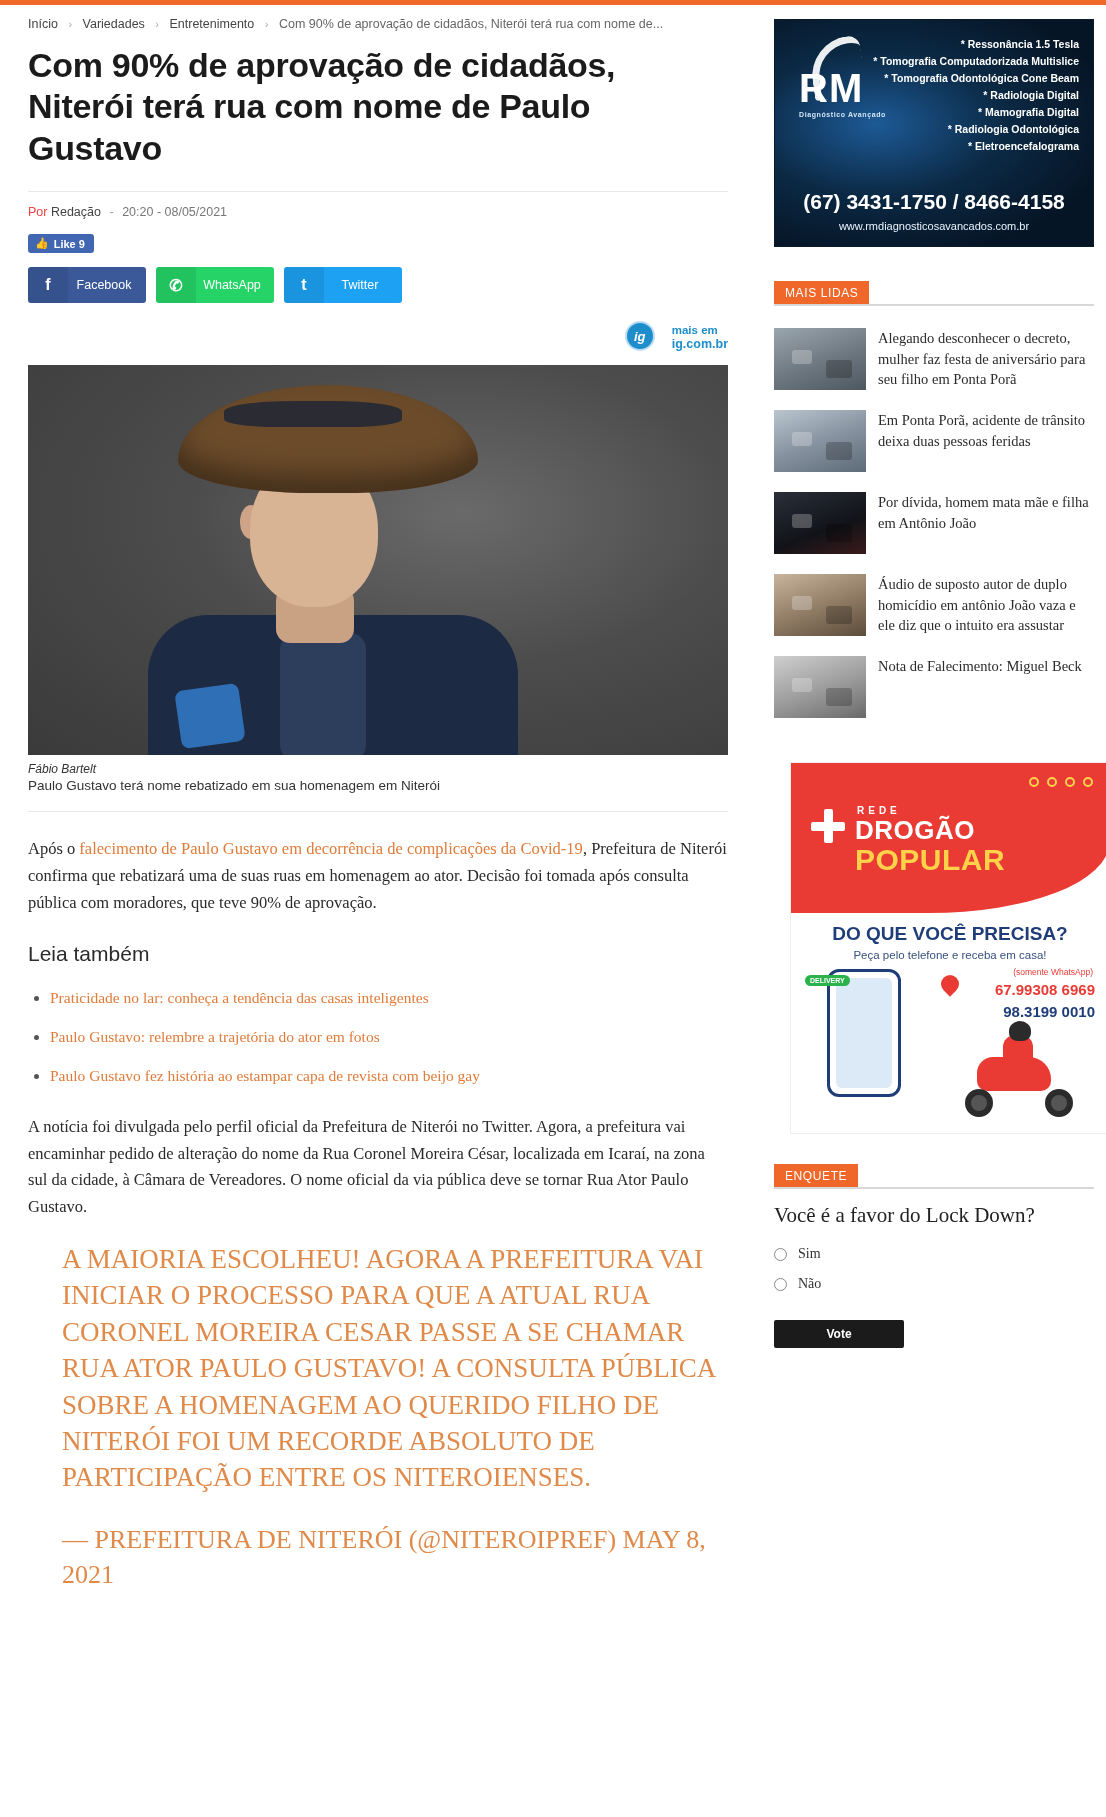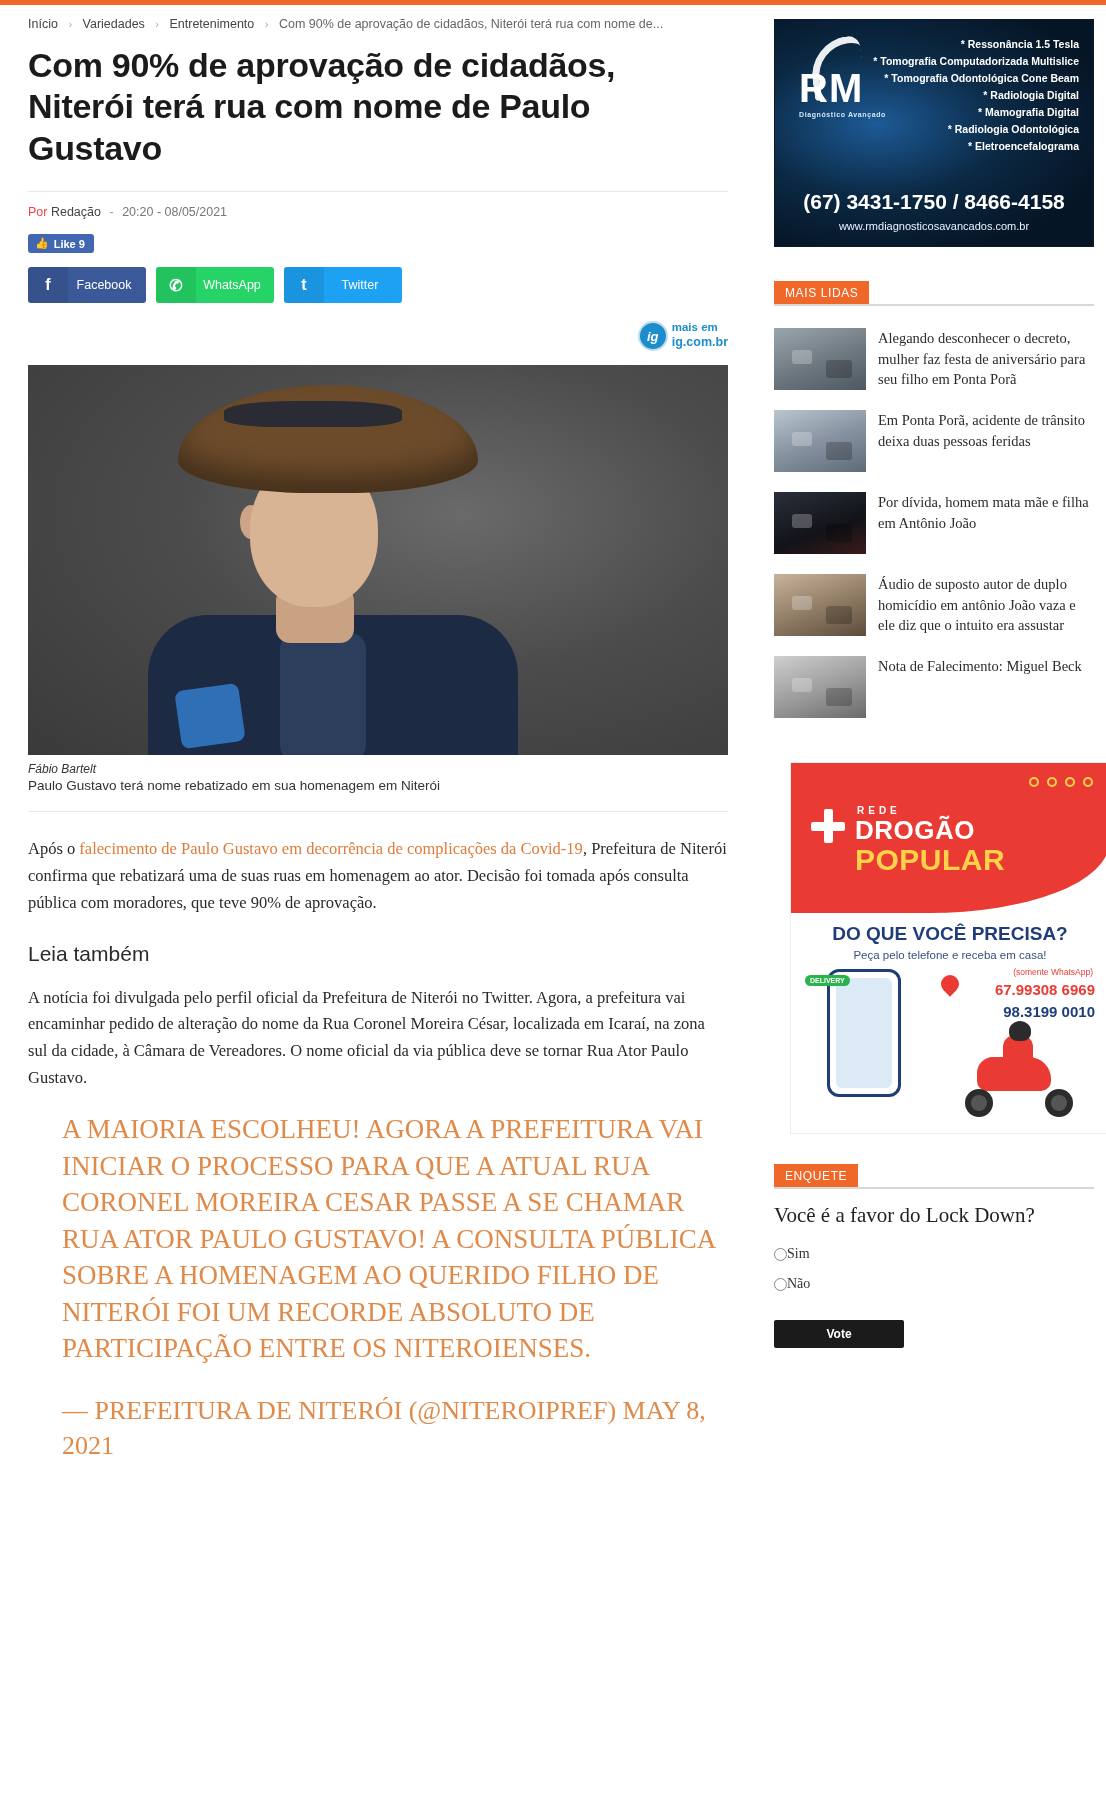--- a/index.html
+++ b/index.html
@@ -103,22 +103,22 @@
   }
   .share-btn .lbl { flex: 1; text-align: center; padding-right: 6px; }
   .sb-facebook { background: #3b5998; }
   .sb-whatsapp { background: #25d366; }
   .sb-twitter { background: #1da1f2; }
 
   
   .mais-em {
     display: flex;
     justify-content: flex-end;
-    align-items: flex-start;
-    gap: 4px;
+    align-items: flex-end;
+    gap: 17px;
     margin: -10px 0 14px 0;
   }
   .mais-em .ig-circle {
     width: 30px; height: 30px;
     border-radius: 50%;
     background: #1d8ecb;
     color: #fff;
     display: flex; align-items: center; justify-content: center;
     font-size: 13px; font-style: italic; font-weight: bold;
     border: 2px solid #bcdcee;
@@ -397,21 +397,21 @@
     border-radius: 140px 0 0 0 / 60px 0 0 0;
     z-index: -1;
   }
 
   .enquete-q {
     font-family: "Liberation Serif", serif;
     font-size: 21px;
     color: #222;
     margin: 14px 0 18px 0;
   }
-  .opt { display: flex; align-items: center; gap: 0; margin-bottom: 14px; }
+  .opt { display: flex; align-items: center; gap: 11px; margin-bottom: 14px; }
   .opt .radio {
     width: 13px; height: 13px; border: 1px solid #888; border-radius: 50%;
     background: #fff; display: block;
   }
   .opt .lbl { font-family: "Liberation Serif", serif; font-size: 14px; color: #333; }
   .vote-btn {
     margin-top: 14px;
     width: 130px; height: 28px;
     background: #1b1b1b; color: #fff;
     font-size: 12px; font-weight: bold;
@@ -491,20 +491,25 @@
         <div class="credit">Fábio Bartelt</div>
         <div class="caption">Paulo Gustavo terá nome rebatizado em sua homenagem em Niterói</div>
       </div>
 
       <div class="body-text">
         <p>
           <span>Após o </span><a href="#">falecimento de Paulo Gustavo em decorrência de complicações da Covid-19</a><span>, Prefeitura de Niterói confirma que rebatizará uma de suas ruas em homenagem ao ator. Decisão foi tomada após consulta pública com moradores, que teve 90% de aprovação.</span>
         </p>
 
         <h2 class="leia">Leia também</h2>
+        <ul class="leia-list">
+          <li><a href="#">Praticidade no lar: conheça a tendência das casas inteligentes</a></li>
+          <li><a href="#">Paulo Gustavo: relembre a trajetória do ator em fotos</a></li>
+          <li><a href="#">Paulo Gustavo fez história ao estampar capa de revista com beijo gay</a></li>
+        </ul>
 
         <p>A notícia foi divulgada pelo perfil oficial da Prefeitura de Niterói no Twitter. Agora, a prefeitura vai encaminhar pedido de alteração do nome da Rua Coronel Moreira César, localizada em Icaraí, na zona sul da cidade, à Câmara de Vereadores. O nome oficial da via pública deve se tornar Rua Ator Paulo Gustavo.</p>
 
         <blockquote class="tweet">
           <p>A MAIORIA ESCOLHEU! AGORA A PREFEITURA VAI INICIAR O PROCESSO PARA QUE A ATUAL RUA CORONEL MOREIRA CESAR PASSE A SE CHAMAR RUA ATOR PAULO GUSTAVO! A CONSULTA PÚBLICA SOBRE A HOMENAGEM AO QUERIDO FILHO DE NITERÓI FOI UM RECORDE ABSOLUTO DE PARTICIPAÇÃO ENTRE OS NITEROIENSES.</p>
           <p class="attrib">— PREFEITURA DE NITERÓI (@NITEROIPREF) MAY 8, 2021</p>
         </blockquote>
       </div>
     </div>
 

